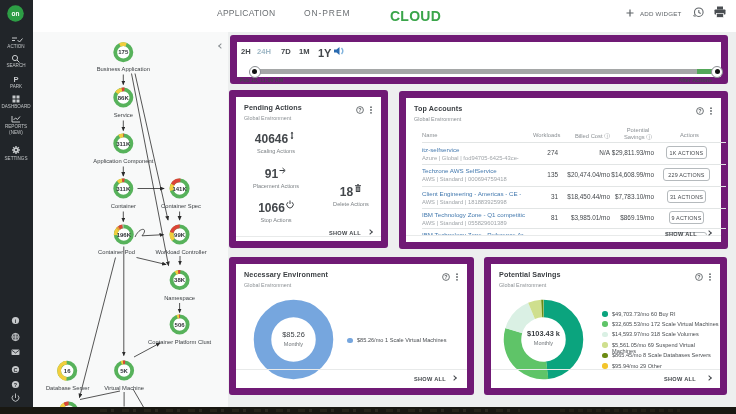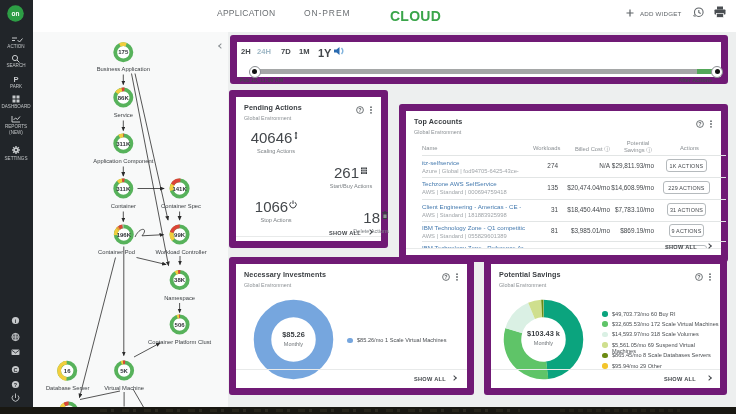--- a/index.html
+++ b/index.html
@@ -1,21 +1,21 @@
 <!DOCTYPE html>
 <html><head><meta charset="utf-8"><style>
 * {margin:0;padding:0;box-sizing:border-box}
 html,body {width:736px;height:414px;overflow:hidden;font-family:"Liberation Sans",sans-serif;background:#edefef}
 .abs {position:absolute}
 .card {position:absolute;background:#fff;border-radius:3px;border:7px solid #701a75}
 .ctitle {position:absolute;left:8px;top:5.5px;font-size:7.2px;font-weight:bold;color:#3a3e42;letter-spacing:.1px}
 .csub {position:absolute;left:8px;top:17.5px;font-size:5.4px;color:#8b9094}
 .showall {position:absolute;right:24px;font-size:5.6px;font-weight:bold;color:#43474b;letter-spacing:.3px}
 .chev {position:absolute;width:4px;height:4px;border-top:1.2px solid #43474b;border-right:1.2px solid #43474b;transform:rotate(45deg)}
-.statnum {font-size:15px;font-weight:normal;color:#43474b}
+.statnum {font-size:12px;font-weight:bold;color:#43474b}
 .statlab {font-size:5.6px;color:#7d8286;margin-top:1px}
 .hline {position:absolute;left:0;right:0;height:1px;background:#e8eaea}
 </style></head>
 <body>
 <div class="abs" style="left:0;top:0;width:33px;height:414px;background:#212529">
  <svg width="33" height="414" font-family="Liberation Sans, sans-serif">
   <circle cx="15.5" cy="13.5" r="8.3" fill="#2d9e45"></circle>
   <text x="15.5" y="15.7" text-anchor="middle" font-size="6.5" font-weight="bold" fill="#fff">on</text>
   <g stroke="#c6c9cb" stroke-width="1" fill="none">
    <path d="M12 38 h5 M12 40.5 h3 M17.5 40 l2 2 l3 -3.5"></path>
@@ -215,40 +215,39 @@
       <circle cx="10" cy="6" r="3.4" fill="none" stroke="#5f6468" stroke-width="0.9"></circle>
       <text x="10" y="8.2" text-anchor="middle" font-size="5.4" font-weight="bold" fill="#5f6468">?</text>
       <circle cx="21" cy="3.2" r="0.9" fill="#5f6468"></circle>
       <circle cx="21" cy="6" r="0.9" fill="#5f6468"></circle>
       <circle cx="21" cy="8.8" r="0.9" fill="#5f6468"></circle>
     </svg>
   <div class="abs" style="left:0px;top:32px;width:80px;text-align:center"><span class="statnum">40646</span><svg width="8" height="9" style="vertical-align:3px;margin-left:1px">
         <path d="M3 1.2 v6.6" stroke="#3a3e42" stroke-width="1.1" fill="none"></path>
         <path d="M1.6 2.6 L3 0.8 L4.4 2.6 z M1.6 6.4 L3 8.2 L4.4 6.4 z" fill="#3a3e42"></path>
       </svg><div class="statlab">Scaling Actions</div></div>
-    <div class="abs" style="left:77px;top:66.5px;width:76px;text-align:center"><span class="statnum">261</span><svg width="8" height="9" style="vertical-align:3px;margin-left:1px">
-        <rect x="1" y="1.5" width="6" height="6.5" fill="#3a3e42"></rect>
-        <path d="M1 3.6 h6 M1 5.7 h6 M3 1.5 v6.5 M5 1.5 v6.5" stroke="#fff" stroke-width="0.6"></path>
-      </svg><div class="statlab">Start/Buy Actions</div></div>
+    <div class="abs" style="left:0px;top:66.5px;width:80px;text-align:center"><span class="statnum">91</span><svg width="8" height="9" style="vertical-align:3px;margin-left:1px">
+        <path d="M0.5 4.5 h5 M3.5 2 l2.7 2.5 -2.7 2.5" stroke="#3a3e42" stroke-width="1" fill="none"></path>
+      </svg><div class="statlab">Placement Actions</div></div>
     <div class="abs" style="left:0px;top:100.5px;width:80px;text-align:center"><span class="statnum">1066</span><svg width="8" height="9" style="vertical-align:3px;margin-left:1px">
         <path d="M2 2.2 a3.2 3.2 0 1 0 4 0" stroke="#3a3e42" stroke-width="1" fill="none"></path>
         <line x1="4" y1="0.5" x2="4" y2="4" stroke="#3a3e42" stroke-width="1"></line>
       </svg><div class="statlab">Stop Actions</div></div>
-    <div class="abs" style="left:77px;top:112px;width:76px;text-align:right"><span class="statnum">18</span><svg width="8" height="9" style="vertical-align:3px;margin-left:1px">
+    <div class="abs" style="left:77px;top:85px;width:76px;text-align:center"><span class="statnum">18</span><svg width="8" height="9" style="vertical-align:3px;margin-left:1px">
         <rect x="1.8" y="2.5" width="4.4" height="5.5" rx="0.5" fill="#3a3e42"></rect>
         <rect x="1" y="1.2" width="6" height="1" fill="#3a3e42"></rect>
         <rect x="3" y="0.3" width="2" height="1" fill="#3a3e42"></rect>
         <path d="M3 3.5 v3.5 M4 3.5 v3.5 M5 3.5 v3.5" stroke="#fff" stroke-width="0.5"></path>
       </svg><div class="statlab">Delete Actions</div></div>
   <div class="hline" style="top:138.5px"></div>
   <div class="showall" style="bottom:5px;right:20px">SHOW ALL</div>
   <div class="chev" style="right:9px;bottom:7px"></div>
 </div>
 
-<div class="card" style="left:399px;top:104px;width:329px;height:158px">
+<div class="card" style="left:399px;top:91px;width:329px;height:158px">
   <div class="ctitle">Top Accounts</div>
   <div class="csub">Global Environment</div>
   <svg class="abs" style="right:5px;top:7px" width="26" height="12" font-family="Liberation Sans, sans-serif">
       <circle cx="10" cy="6" r="3.4" fill="none" stroke="#5f6468" stroke-width="0.9"></circle>
       <text x="10" y="8.2" text-anchor="middle" font-size="5.4" font-weight="bold" fill="#5f6468">?</text>
       <circle cx="21" cy="3.2" r="0.9" fill="#5f6468"></circle>
       <circle cx="21" cy="6" r="0.9" fill="#5f6468"></circle>
       <circle cx="21" cy="8.8" r="0.9" fill="#5f6468"></circle>
     </svg>
   <div class="abs" style="left:16px;top:34px;font-size:5.8px;color:#8b9094">Name</div>
@@ -288,33 +287,33 @@
       <div class="abs" style="left:16px;top:129.5px;right:9px;height:1px;background:#e2e5e5"></div>
       <div class="abs" style="left:16px;top:133.0px;font-size:6.2px;color:#4379ae">IBM Technology Zone - Reference Ar</div>
       <div class="abs" style="left:260.0px;top:133.5px;width:41px;height:13px;border:1px solid #b5babd;border-radius:3px"></div>
     </div>
   <div class="hline" style="top:137.3px"></div>
   <div class="showall" style="bottom:5px">SHOW ALL</div>
   <div class="chev" style="right:10px;bottom:7px"></div>
 </div>
 
 <div class="card" style="left:229px;top:257px;width:245px;height:138px">
-  <div class="ctitle">Necessary Investments</div>
+  <div class="ctitle">Necessary Environment</div>
   <div class="csub">Global Environment</div>
   <svg class="abs" style="right:5px;top:7px" width="26" height="12" font-family="Liberation Sans, sans-serif">
       <circle cx="10" cy="6" r="3.4" fill="none" stroke="#5f6468" stroke-width="0.9"></circle>
       <text x="10" y="8.2" text-anchor="middle" font-size="5.4" font-weight="bold" fill="#5f6468">?</text>
       <circle cx="21" cy="3.2" r="0.9" fill="#5f6468"></circle>
       <circle cx="21" cy="6" r="0.9" fill="#5f6468"></circle>
       <circle cx="21" cy="8.8" r="0.9" fill="#5f6468"></circle>
     </svg>
   <svg class="abs" style="left:17px;top:35px" width="81" height="81">
     <circle cx="40.5" cy="40.5" r="31" fill="none" stroke="#76a6de" stroke-width="17.5"></circle>
   </svg>
-  <div class="abs" style="left:17px;top:66px;width:81px;text-align:center;font-size:7.4px;font-weight:bold;color:#3a3e42">$85.26</div>
+  <div class="abs" style="left:17px;top:66px;width:81px;text-align:center;font-size:7.4px;font-weight:normal;color:#3a3e42">$85.26</div>
   <div class="abs" style="left:17px;top:77px;width:81px;text-align:center;font-size:5.5px;color:#6f7478">Monthly</div>
   <div class="abs" style="left:111px;top:73.5px;width:5.5px;height:5.5px;border-radius:50%;background:#76a6de"></div>
   <div class="abs" style="left:121px;top:73px;font-size:5.6px;color:#4a4e52">$85.26/mo 1 Scale Virtual Machines</div>
   <div class="hline" style="bottom:18px"></div>
   <div class="showall" style="bottom:6px;right:21px">SHOW ALL</div>
   <div class="chev" style="right:11px;bottom:8px"></div>
 </div>
 
 <div class="card" style="left:484px;top:257px;width:243px;height:138px">
   <div class="ctitle">Potential Savings</div>

